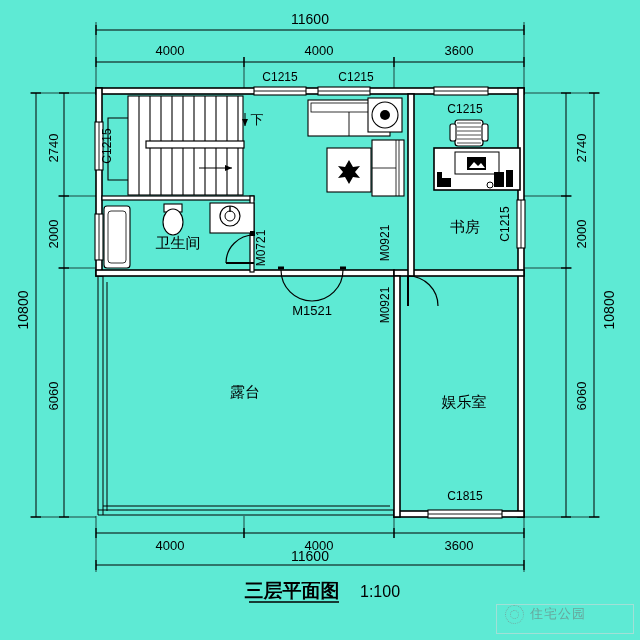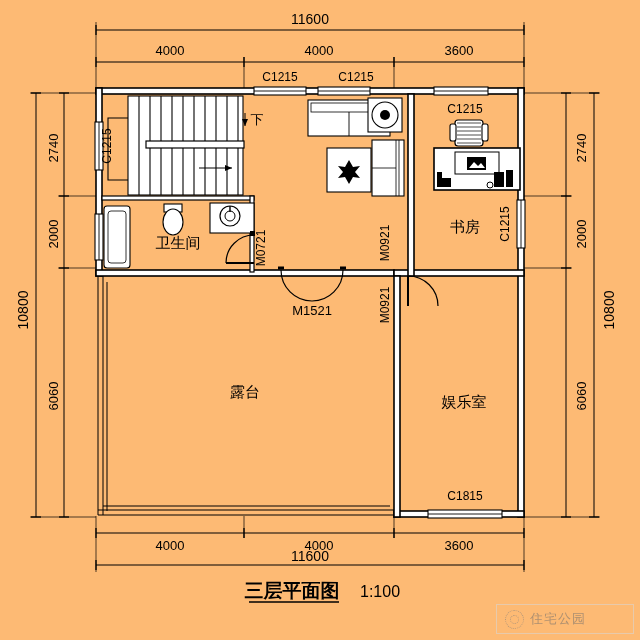--- a/index.html
+++ b/index.html
@@ -13,38 +13,37 @@
     height: 640px;
     font-family: "Liberation Sans", "DejaVu Sans", sans-serif;
     color: #000000;
     overflow: hidden;
     position: relative;
   }
   #plan-root {
     position: relative;
     width: 640px;
     height: 640px;
-    background: #fdba74;
+    background: #5eead4;
   }
   #plan-svg {
     position: absolute;
     left: 0;
     top: 0;
     width: 640px;
     height: 640px;
     display: block;
   }
   .watermark-box {
     position: absolute;
     right: 6px;
     bottom: 6px;
     width: 138px;
     height: 30px;
     display: flex;
-    align-items: center;
     gap: 6px;
     padding-left: 8px;
     box-sizing: border-box;
     border: 1px solid #d8d8d8;
     opacity: 0.55;
   }
   .wm-logo {
     width: 17px;
     height: 17px;
     border-radius: 50%;

